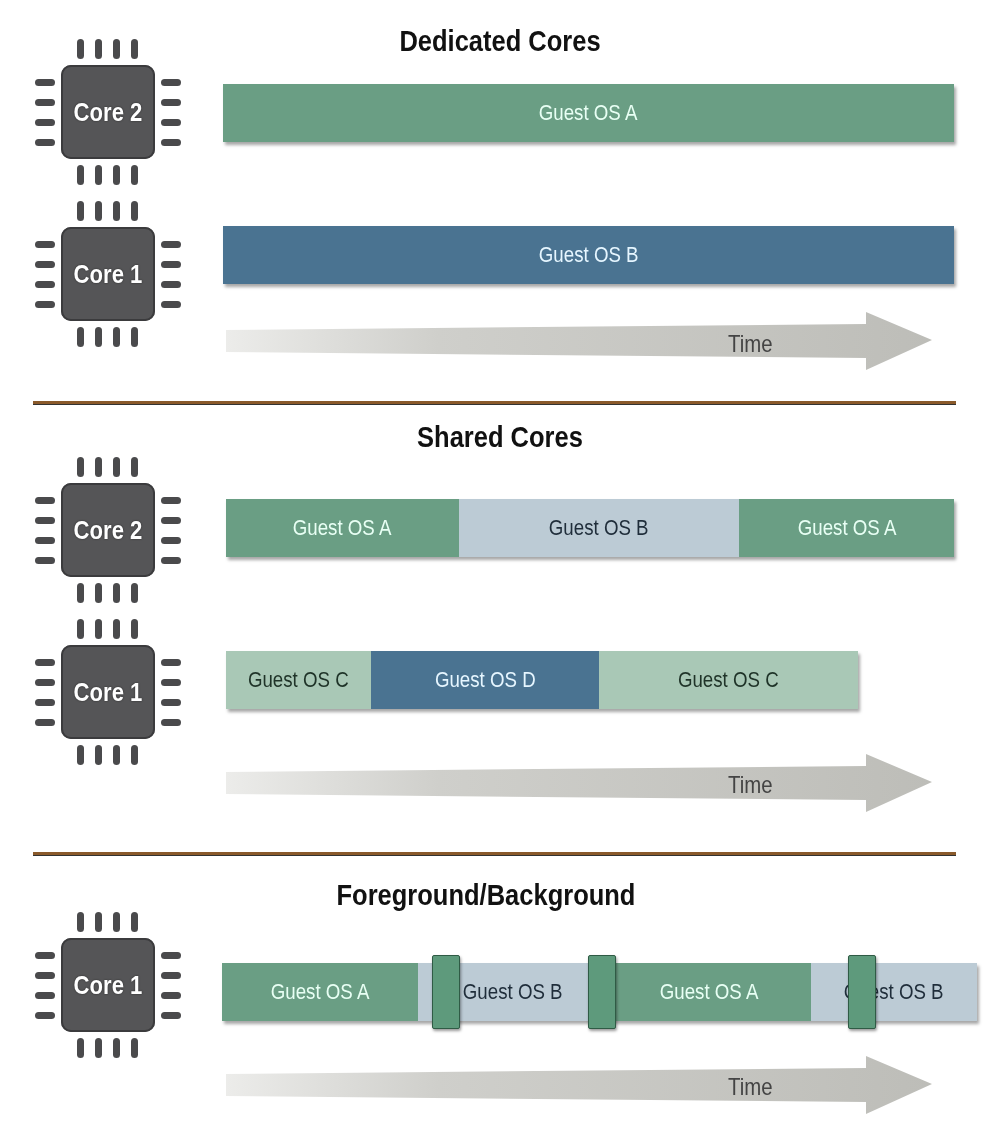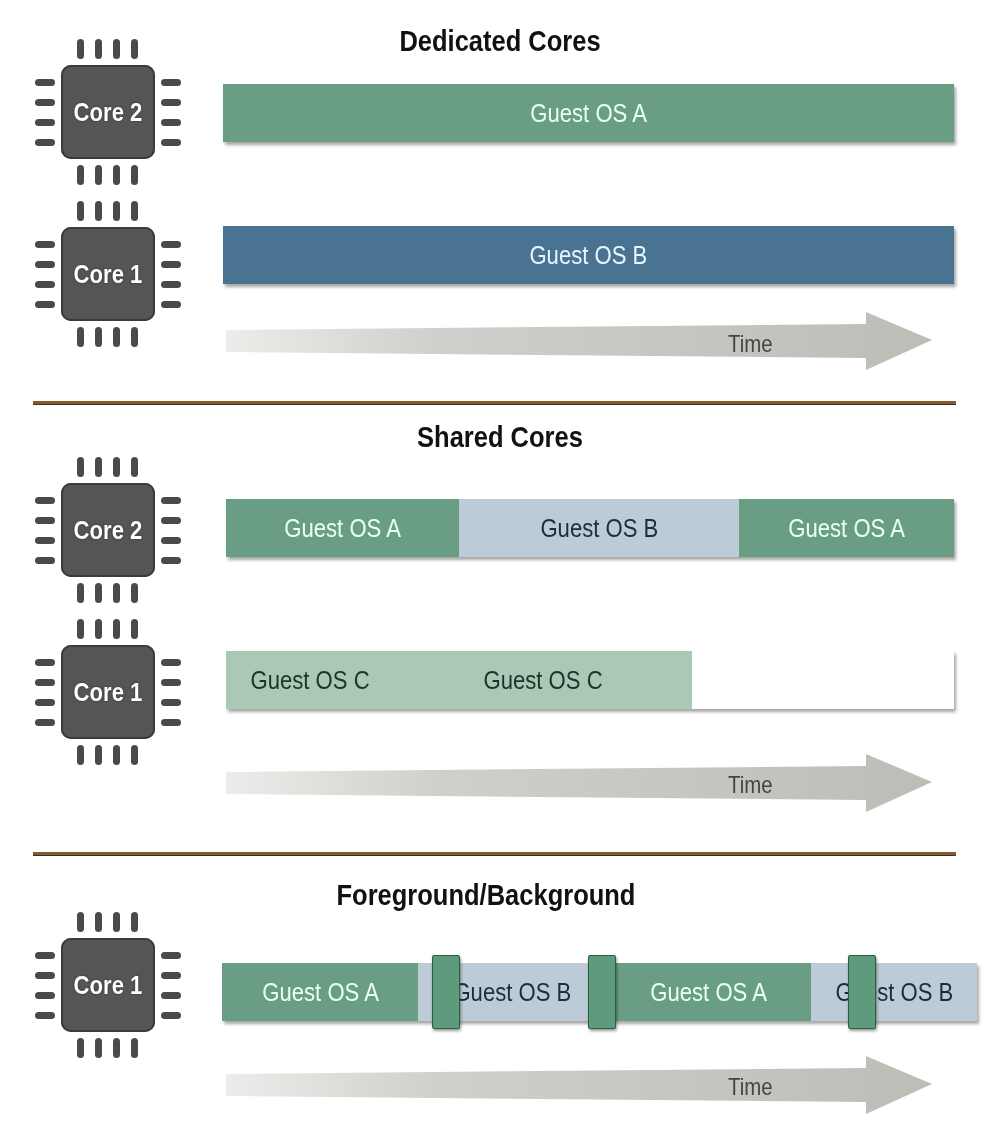--- a/index.html
+++ b/index.html
@@ -11,21 +11,21 @@
   .chip { position:absolute; width:150px; height:150px;font-weight:bold; }
   .chip .body { position:absolute; left:28px; top:28px; width:94px; height:94px;
                 background:#555557; border-radius:10px; box-shadow:0 0 0 2px #3b3b3d inset; }
   .chip .label { position:absolute; left:28px; top:28px; width:94px; height:94px;
                  line-height:94px; text-align:center; color:#fff; font-size:26px;
                  text-shadow:0 0 2px #222; transform:scaleX(0.85); }
   .pin-v { position:absolute; width:7px; height:20px; background:#4a4a4c; border-radius:4px; }
   .pin-h { position:absolute; width:20px; height:7px; background:#4a4a4c; border-radius:4px; }
   .bar { position:absolute; height:58px; box-shadow:2px 3px 3px rgba(0,0,0,0.35); display:flex; }
   .seg { height:100%; display:flex; align-items:center; justify-content:center;
-         font-size:26px; white-space:nowrap; overflow:hidden; }
+         font-size:22px; white-space:nowrap; overflow:hidden; }
   .seg span { display:inline-block; transform:scaleX(0.85); }
   .divider { position:absolute; left:33px; width:923px; height:3px; background:#8a5a2b; border-bottom:1px solid #333; }
   .arrow { position:absolute; width:720px; height:60px; }
   .arrow-label { position:absolute; font-size:24px; color:#444; transform:scaleX(0.85); }
   .switch { position:absolute; width:26px; height:72px; background:#5e9a7c;
             border:1px solid #2f5b45; border-radius:2px; box-shadow:1px 2px 3px rgba(0,0,0,0.4); }
 </style>
 </head>
 <body>
 
@@ -148,23 +148,26 @@
     <div class="seg" style="width: 32%; background: rgb(106, 158, 132); color: rgb(232, 255, 244);">
       <span>Guest OS A</span>
     </div>
     <div class="seg" style="width: 38.5%; background: rgb(188, 203, 213); color: rgb(31, 45, 58);">
       <span>Guest OS B</span>
     </div>
     <div class="seg" style="width: 29.5%; background: rgb(106, 158, 132); color: rgb(232, 255, 244);">
       <span>Guest OS A</span>
     </div>
   </div>
-<div class="bar" style="left:226px; top:651px; width:728px;">
+<div class="bar" style="left:226px; top:651px; width:632px;">
     <div class="seg" style="width: 23%; background: rgb(169, 200, 182); color: rgb(31, 51, 40);">
       <span>Guest OS C</span>
+    </div>
+    <div class="seg" style="width: 36%; background: rgb(74, 115, 145); color: rgb(230, 246, 255);">
+      <span>Guest OS D</span>
     </div>
     <div class="seg" style="width: 41%; background: rgb(169, 200, 182); color: rgb(31, 51, 40);">
       <span>Guest OS C</span>
     </div>
   </div>
 <div class="bar" style="left:222px; top:963px; width:755px;">
     <div class="seg" style="width: 26%; background: rgb(106, 158, 132); color: rgb(232, 255, 244);">
       <span>Guest OS A</span>
     </div>
     <div class="seg" style="width: 25%; background: rgb(188, 203, 213); color: rgb(31, 45, 58);">

